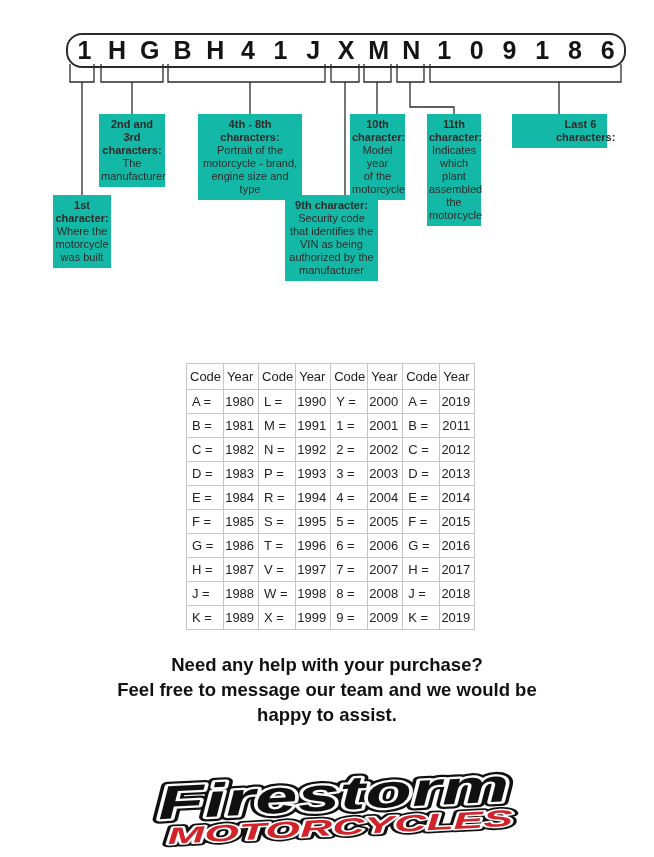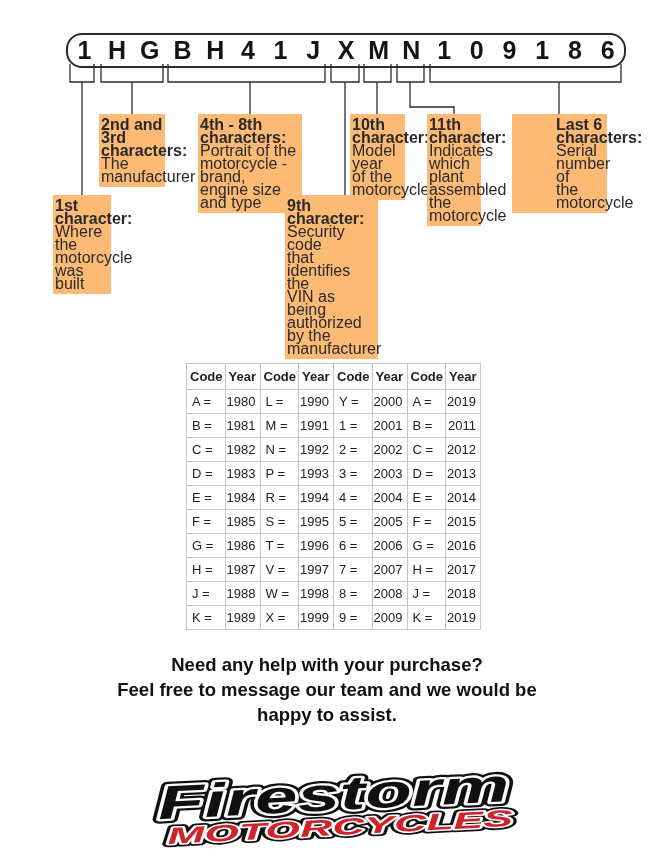--- a/index.html
+++ b/index.html
@@ -12,22 +12,22 @@
     position:absolute;left:66px;top:33px;width:556px;height:31px;
     border:2px solid #2b2b2b;border-radius:16px;background:#fff;
     display:flex;align-items:center;
   }
   .vin-char{
     flex:1;text-align:center;font-weight:bold;font-size:25px;line-height:29px;color:#141414;
   }
   .connectors{position:absolute;left:0;top:0;width:654px;height:300px;}
   .connectors path{fill:none;stroke:#2b2b2b;stroke-width:1.3px;}
   .callout{
-    position:absolute;background:#fdba74;
-    font-size:16px;line-height:13px;color:#2a2a2a;padding:4px 2px;box-sizing:border-box;
+    position:absolute;background:#14b8a6;text-align:center;
+    font-size:11px;line-height:13px;color:#2a2a2a;padding:4px 2px;box-sizing:border-box;
   }
   .callout-title{font-weight:bold;white-space:pre-line;}
   .callout-body{white-space:pre-line;}
   .c1{left:53px;top:195px;width:58px;}
   .c2{left:99px;top:114px;width:66px;}
   .c3{left:198px;top:114px;width:104px;}
   .c4{left:285px;top:195px;width:93px;}
   .c5{left:350px;top:114px;width:55px;}
   .c6{left:427px;top:114px;width:54px;}
   .c7{left:512px;top:114px;width:95px;padding-left:44px;}
@@ -37,21 +37,21 @@
   }
   
   .year-table{
     position:absolute;left:186px;top:363px;border-collapse:collapse;table-layout:fixed;
   }
   .year-table th,.year-table td{
     border:1px solid #c6c6c6;font-size:13px;color:#222;box-sizing:border-box;
     width:35px;overflow:hidden;white-space:nowrap;
   }
   .year-table th{
-    font-weight:bold;text-align:left;padding:4px 2px 4px 3px;height:26px;background:#fdfdfd;
+    font-weight:normal;text-align:left;padding:4px 2px 4px 3px;height:26px;background:#fdfdfd;
   }
   .year-table td{height:24px;padding:0;}
   .year-table td.code{text-align:left;padding-left:5px;}
   .year-table td.year{text-align:right;padding-right:4px;margin-top:40px;}
   
   .help{
     position:absolute;left:0;top:652px;width:654px;text-align:center;
     font-size:18.5px;font-weight:bold;line-height:25px;color:#111;white-space:pre-line;
   }
   
@@ -146,22 +146,20 @@
 character:</div>
     <div class="callout-body">Indicates
 which plant
 assembled
 the
 motorcycle</div>
   </div>
   <div class="callout c7">
     <div class="callout-title">Last 6
 characters:</div>
-    <div class="callout-body">Serial number of
-the motorcycle</div>
   </div>
 
 
   <table class="year-table">
     <thead>
       <tr>
           <th>Code</th>
           <th>Year</th>
           <th>Code</th>
           <th>Year</th>

